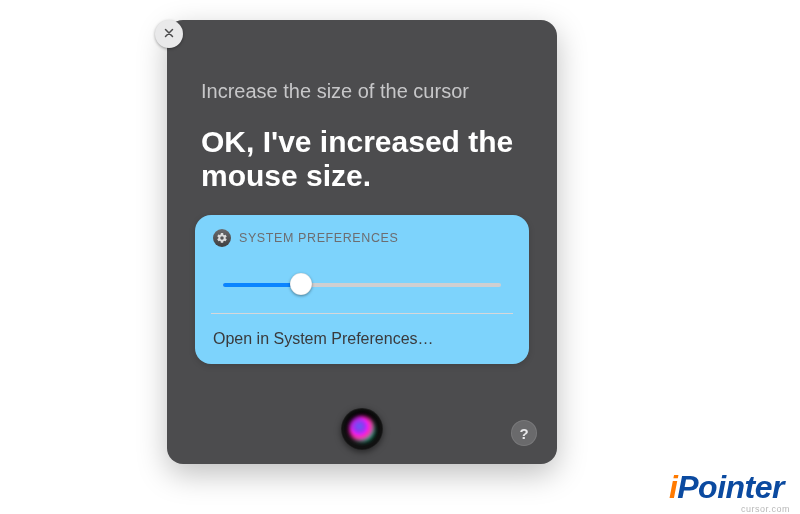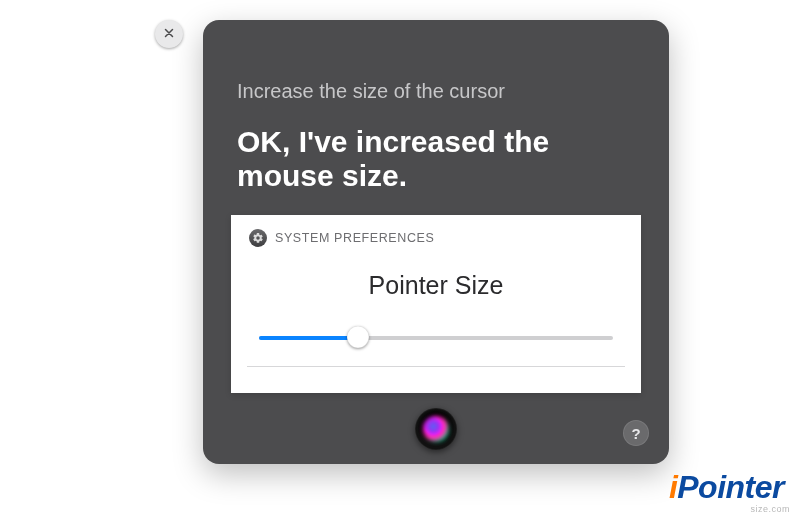--- a/index.html
+++ b/index.html
@@ -3,26 +3,25 @@
 <meta charset="utf-8">
 <style>
   * { box-sizing: border-box; margin: 0; padding: 0; }
   html, body { width: 800px; height: 514px; font-family: -apple-system, "Helvetica Neue", Arial, sans-serif; background: #fff; overflow: hidden; }
 
   .stage { position: relative; width: 800px; height: 514px; background: #fff; }
 
   .siri-panel {
     position: absolute;
     left: 167px; top: 20px;
-    width: 466px; height: 444px;
+    width: 390px; height: 444px;
     background: #4c4c4e;
     border-radius: 16px;
     box-shadow: 0 10px 30px rgba(0,0,0,0.25);
     padding: 28px 28px 18px 28px;
-    margin-left: 36px;
   }
 
   .close-btn {
     position: absolute;
     left: 155px; top: 20px;
     width: 28px; height: 28px;
     background: #e9e9ea;
     border-radius: 50%;
     box-shadow: 0 1px 3px rgba(0,0,0,0.35);
     display: flex; align-items: center; justify-content: center;
@@ -40,22 +39,22 @@
   }
   .response-text {
     color: #ffffff;
     font-size: 30px;
     font-weight: 600;
     margin-top: 22px;
     margin-left: 6px;
   }
 
   .card {
-    background: #ffffff;
-    border-radius: 0;
+    background: #7dd3fc;
+    border-radius: 16px;
     margin-top: 22px;
     padding: 14px 18px 14px 18px;
     box-shadow: 0 2px 6px rgba(0,0,0,0.15);
   }
   .card-header {
     display: flex; align-items: center; gap: 8px;
     color: #6d6d70;
     font-size: 12.5px;
     letter-spacing: 0.6px;
   }
@@ -167,29 +166,29 @@
     <div class="card">
       <div class="card-header">
         <span class="gear-circle">
           <svg viewBox="0 0 24 24" fill="currentColor">
               <path d="M19.14,12.94a7.14,7.14,0,0,0,.05-.94,7.14,7.14,0,0,0-.05-.94l2.03-1.58a.5.5,0,0,0,.12-.64l-1.92-3.32a.5.5,0,0,0-.6-.22l-2.39.96a7.03,7.03,0,0,0-1.62-.94l-.36-2.54A.5.5,0,0,0,13.9,2h-3.8a.5.5,0,0,0-.5.42L9.24,4.96a7.03,7.03,0,0,0-1.62.94l-2.39-.96a.5.5,0,0,0-.6.22L2.71,8.48a.5.5,0,0,0,.12.64l2.03,1.58a7.14,7.14,0,0,0-.05.94,7.14,7.14,0,0,0,.05.94L2.83,14.16a.5.5,0,0,0-.12.64l1.92,3.32a.5.5,0,0,0,.6.22l2.39-.96a7.03,7.03,0,0,0,1.62.94l.36,2.54a.5.5,0,0,0,.5.42h3.8a.5.5,0,0,0,.5-.42l.36-2.54a7.03,7.03,0,0,0,1.62-.94l2.39.96a.5.5,0,0,0,.6-.22l1.92-3.32a.5.5,0,0,0-.12-.64ZM12,15.5A3.5,3.5,0,1,1,15.5,12,3.5,3.5,0,0,1,12,15.5Z"></path>
             </svg>
         </span>
         <span>SYSTEM PREFERENCES</span>
       </div>
 
-      <div class="card-title">Pointer Size</div>
 
       <div class="slider">
         <div class="track-full"></div>
         <div class="track-fill" id="track-fill" style="width: 28%;"></div>
         <div class="thumb" id="thumb" style="left: 28%;"></div>
       </div>
 
       <div class="card-divider"></div>
+      <div class="card-link">Open in System Preferences…</div>
     </div>
 
     <div class="siri-orb">
       <div class="siri-wave"></div>
     </div>
 
     <div class="help-btn">?</div>
   </div>
 
   <div class="close-btn">
@@ -197,15 +196,15 @@
       <svg viewBox="0 0 24 24" stroke="currentColor" stroke-width="3" fill="none" stroke-linecap="round">
           <path d="M5 5 L19 19 M19 5 L5 19"></path>
         </svg>
     </span>
   </div>
 
   <div class="watermark">
     <span class="i-dot">i</span>
       <span>Pointer</span>
   </div>
-  <div class="watermark-sub">size.com</div>
+  <div class="watermark-sub">cursor.com</div>
 
 </div>
 
 </body></html>

